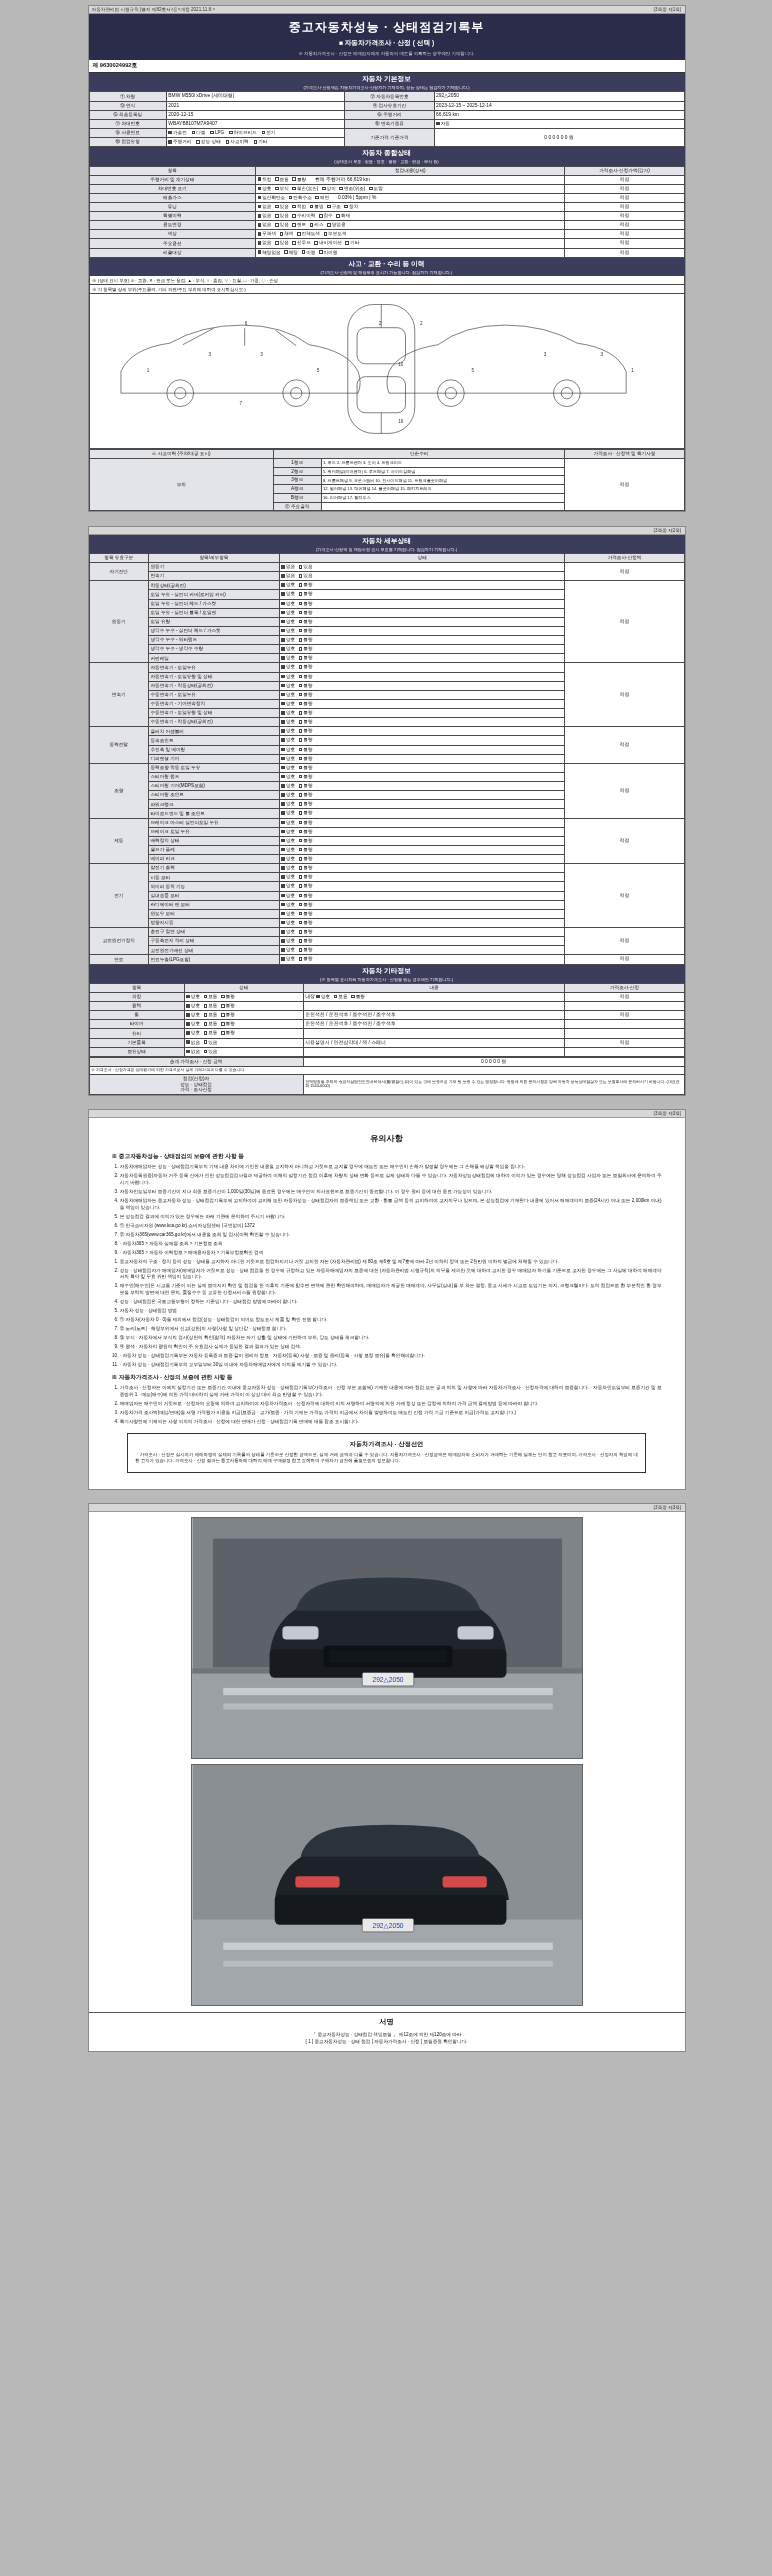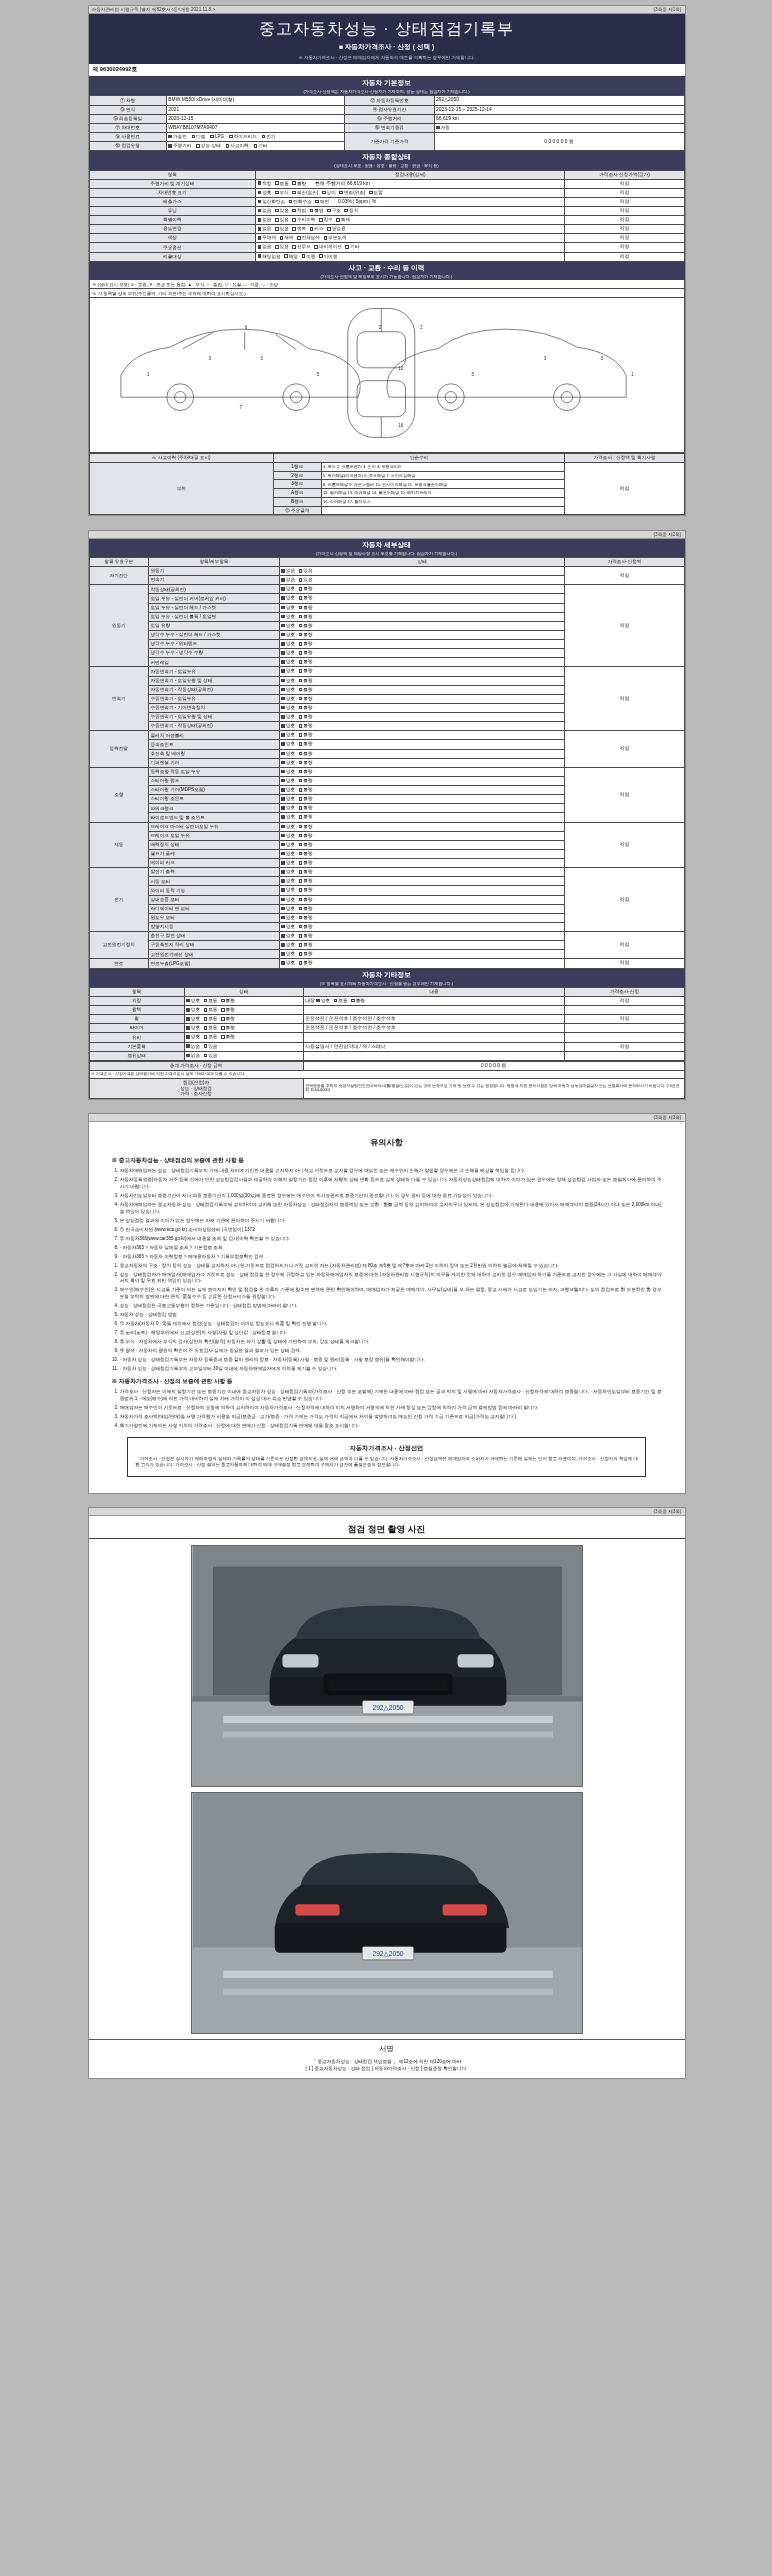--- a/index.html
+++ b/index.html
@@ -27,21 +27,21 @@
     padding:1px 3.1px;
     color:#333;
     display:flex; justify-content:space-between;
   }
   .titleblock {
     background:#2b2b4a;
     color:#fff;
     text-align:center;
     padding:5.2px 3.1px 4.1px 3.1px;
   }
-  .titleblock .t1 { font-size:16px; font-weight:normal; letter-spacing:1px;text-align:center; }
+  .titleblock .t1 { font-size:12px; font-weight:bold; letter-spacing:1px;text-align:center; }
   .titleblock .t2 { font-size:6.7px; margin-top:2.6px; font-weight:bold; }
   .titleblock .t3 { font-size:4.4px; margin-top:2.6px; color:#d6d6e6; }
   .idline {
     font-size:5.7px; font-weight:bold; padding:2.1px 4.1px; border-bottom:0.5px solid #333;
   }
   .sectionbar {
     background:#3c3c5c;
     color:#fff;
     text-align:center;
     font-size:6.7px;
@@ -80,21 +80,21 @@
     border:0.5px solid #4a4a4a; border-top:none;
     height:155px; position:relative; background:#fff;
   }
   .note-head { font-size:4.4px; padding:1.5px 2.6px; border:0.5px solid #4a4a4a; border-top:none;}
   svg text { font-family:"Liberation Sans", sans-serif; }
   .photo {
     width:392px; height:242px; margin:5.2px auto; display:block;
     border:0.5px solid #666; position:relative; overflow:hidden;
   }
   .footer-sign {
-    text-align:center; font-size:7.2px; font-weight:normal; padding:4.1px;
+    text-align:center; font-size:7.2px; font-weight:bold; padding:4.1px;
     border-top:0.5px solid #555;
   }
   .price-line { text-align:center; font-size:7.7px; font-weight:bold; padding:3.1px; }
   .price-line .num { color:#c00; }
   .notice h4 { font-size:5.7px; margin:5.2px 0 3.1px 0; }
   .notice p { font-size:4.6px; line-height:1.55; margin:1.5px 0; text-align:justify; }
   .notice ol { margin:2.1px 0 2.1px 8.2px; padding:0; }
   .notice li { font-size:4.6px; line-height:1.5; margin-bottom:2.1px; text-align:justify;}
   .declbox { border:0.8px solid #333; margin:7.2px 15.5px; padding:5.2px 7.2px; }
   .declbox .dt { text-align:center; font-weight:bold; font-size:6.2px; margin-bottom:3.1px; }
@@ -698,21 +698,20 @@
       <p>「가격조사 · 산정은 실시자가 매매차량의 실체와 기록물의 상태를 기준으로 산정한 금액으로, 실제 거래 금액과 다를 수 있습니다. 자동차가격조사 · 산정금액은 매매업자와 소비자가 거래하는 기준에 실제는 단지 참고 자료이며, 가격조사 · 산정자의 책임에 대한 고지가 있습니다. 가격조사 · 산정 결과는 중고자동차에 대하여 매매 구매결정 참고 요예하며 구매자가 금전에 품질보증의 정보합니다.</p>
     </div>
   </div>
 </div>
 
 <div class="page">
   <div class="hdrbar">
     <span>&nbsp;</span>
     <span>(3쪽중 제3쪽)</span>
   </div>
-  <div style="text-align:center;font-size:8.8px;font-weight:bold;padding:8.2px 0 2.1px 0;border-bottom:0.5px solid #444;">점검 정면 촬영 사진</div>
 
   <div class="photo">
     <svg width="391" height="241" viewBox="0 0 758 468">
       <rect width="758" height="468" fill="#7f8489"></rect>
       <rect y="300" width="758" height="168" fill="#9aa0a4"></rect>
       <rect y="292" width="758" height="10" fill="#6e7478"></rect>
       <rect x="40" y="40" width="678" height="250" fill="#5d6268"></rect>
 
       <g>
         <path d="M150 265 q10 -95 120 -112 q110 -16 220 0 q110 17 120 112 z" fill="#20252b"></path>

